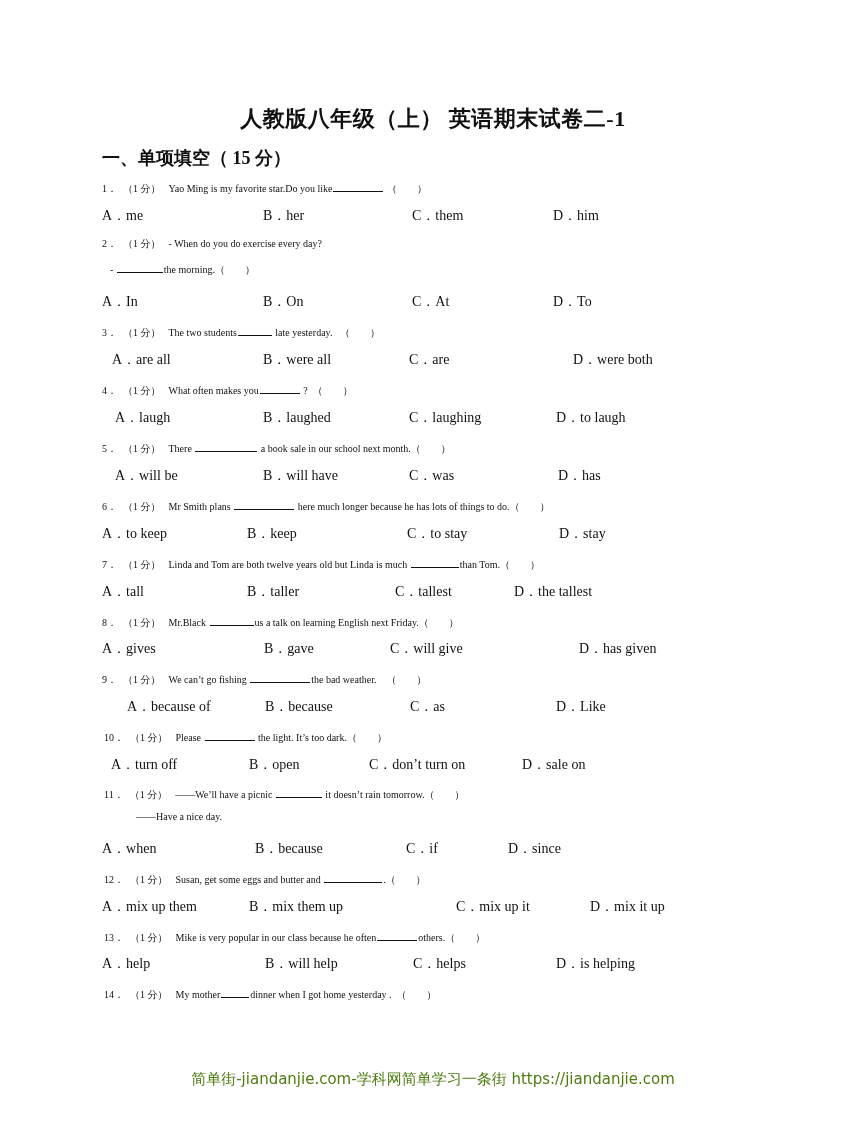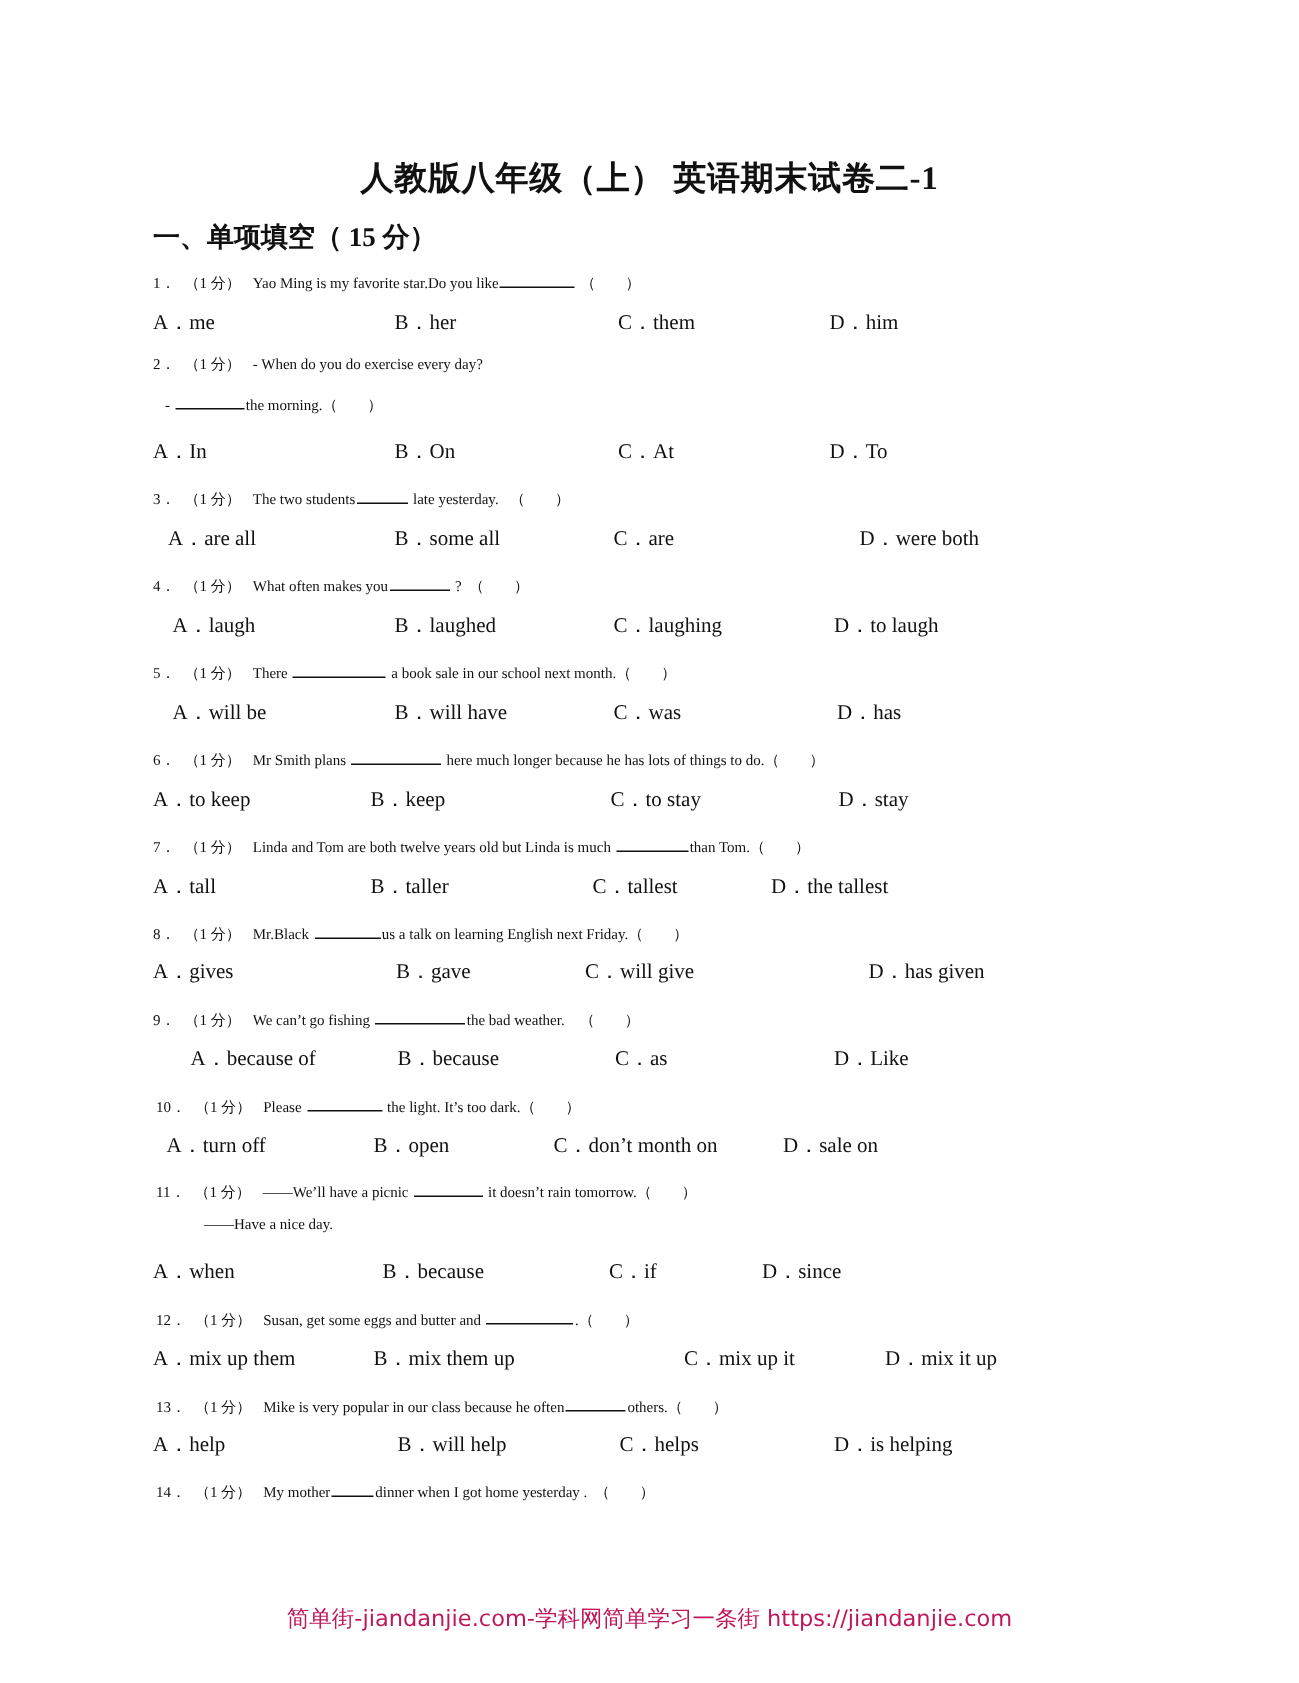--- a/index.html
+++ b/index.html
@@ -8,21 +8,21 @@
     .title { position: absolute; top: 104px; left: 0; width: 866px; text-align: center;
              font-size: 22px; font-weight: bold; letter-spacing: 0.5px; }
     .section { position: absolute; top: 146px; left: 102px; font-size: 18px; font-weight: bold; }
     .line { position: absolute; left: 102px; font-size: 10px; white-space: nowrap; line-height: 18px; }
     .blank { display: inline-block; border-bottom: 1.5px solid #111; height: 13px; vertical-align: baseline; margin: 0 1px; }
     .paren { display: inline-block; }
     .opt { position: absolute; font-size: 14px; white-space: nowrap; line-height: 18px; }
     .num { display: inline-block; }
     .score { display: inline-block; margin: 0 8px 0 6px; }
     .footer { position: absolute; top: 1070px; left: 0; width: 866px; text-align: center;
-              font-family: "DejaVu Sans", "Liberation Sans", sans-serif; font-size: 15px; color: #be185d; }
+              font-family: "DejaVu Sans", "Liberation Sans", sans-serif; font-size: 15px; color: #4d7c0f; }
   </style>
 </head>
 <body>
 
 <div class="title">人教版八年级（上） 英语期末试卷二-1</div>
 <div class="section">一、单项填空（ 15 分）</div>
 
 <div class="line" style="top:178px">
   <span class="num">1．</span><span class="score">（1 分）</span><span>Yao Ming is my favorite star.Do you like</span><span class="blank" style="width:50px"></span> <span class="paren">（　　）</span>
 </div>
@@ -39,21 +39,21 @@
 </div>
 <div class="opt" style="top:293px;left:102px">A．In</div>
 <div class="opt" style="top:293px;left:263px">B．On</div>
 <div class="opt" style="top:293px;left:412px">C．At</div>
 <div class="opt" style="top:293px;left:553px">D．To</div>
 
 <div class="line" style="top:322px">
   <span class="num">3．</span><span class="score">（1 分）</span><span>The two students</span><span class="blank" style="width:34px"></span> <span>late yesterday.</span>&nbsp;&nbsp;&nbsp;<span class="paren">（　　）</span>
 </div>
 <div class="opt" style="top:351px;left:112px">A．are all</div>
-<div class="opt" style="top:351px;left:263px">B．some all</div>
+<div class="opt" style="top:351px;left:263px">B．were all</div>
 <div class="opt" style="top:351px;left:409px">C．are</div>
 <div class="opt" style="top:351px;left:573px">D．were both</div>
 
 <div class="line" style="top:380px">
   <span class="num">4．</span><span class="score">（1 分）</span><span>What often makes you</span><span class="blank" style="width:40px"></span> <span>?</span>&nbsp;&nbsp;<span class="paren">（　　）</span>
 </div>
 <div class="opt" style="top:409px;left:115px">A．laugh</div>
 <div class="opt" style="top:409px;left:263px">B．laughed</div>
 <div class="opt" style="top:409px;left:409px">C．laughing</div>
 <div class="opt" style="top:409px;left:556px">D．to laugh</div>
@@ -96,21 +96,21 @@
 <div class="opt" style="top:698px;left:127px">A．because of</div>
 <div class="opt" style="top:698px;left:265px">B．because</div>
 <div class="opt" style="top:698px;left:410px">C．as</div>
 <div class="opt" style="top:698px;left:556px">D．Like</div>
 
 <div class="line" style="top:727px;left:104px">
   <span class="num">10．</span><span class="score">（1 分）</span><span>Please</span> <span class="blank" style="width:50px"></span> <span>the light. It’s too dark.</span><span class="paren">（　　）</span>
 </div>
 <div class="opt" style="top:756px;left:111px">A．turn off</div>
 <div class="opt" style="top:756px;left:249px">B．open</div>
-<div class="opt" style="top:756px;left:369px">C．don’t month on</div>
+<div class="opt" style="top:756px;left:369px">C．don’t turn on</div>
 <div class="opt" style="top:756px;left:522px">D．sale on</div>
 
 <div class="line" style="top:784px;left:104px">
   <span class="num">11．</span><span class="score">（1 分）</span><span>——We’ll have a picnic</span> <span class="blank" style="width:46px"></span> <span>it doesn’t rain tomorrow.</span><span class="paren">（　　）</span>
 </div>
 <div class="line" style="top:808px;left:136px">——Have a nice day.</div>
 <div class="opt" style="top:840px;left:102px">A．when</div>
 <div class="opt" style="top:840px;left:255px">B．because</div>
 <div class="opt" style="top:840px;left:406px">C．if</div>
 <div class="opt" style="top:840px;left:508px">D．since</div>

